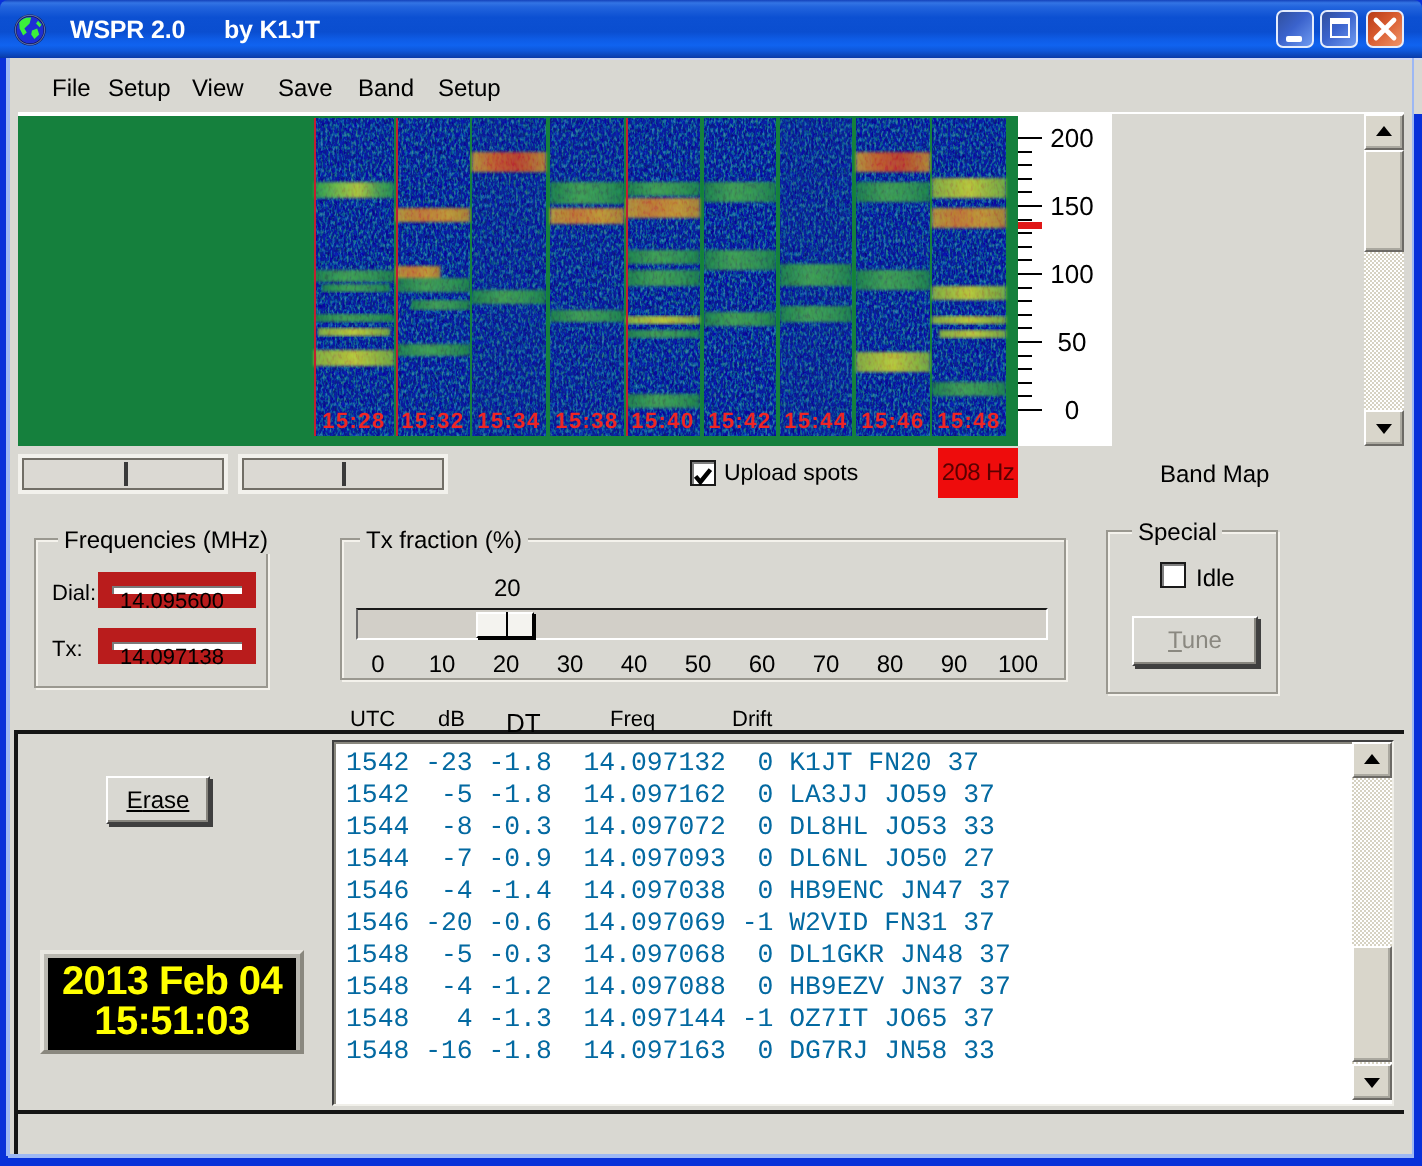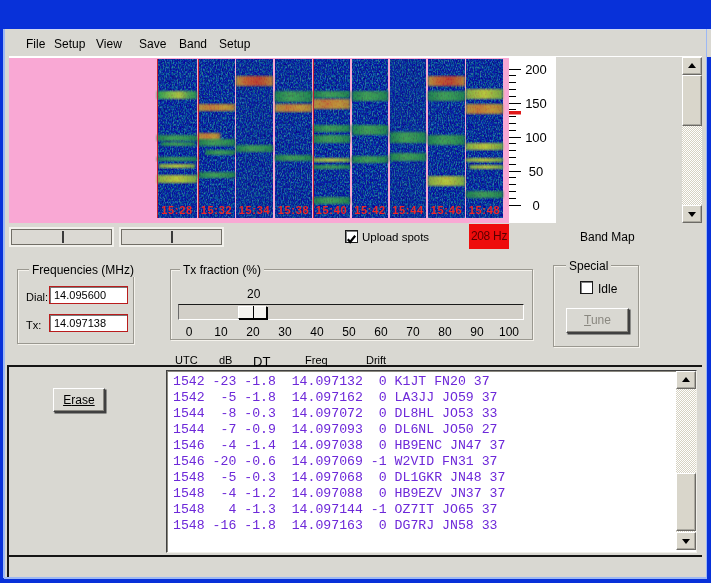--- a/index.html
+++ b/index.html
@@ -13,21 +13,21 @@
 #title .txt{position:absolute;left:35px;top:8px;color:#fff;font-size:12.5px;font-weight:bold;letter-spacing:-0.1px;}
 .tbtn{position:absolute;top:5px;width:19px;height:19px;border-radius:3.5px;border:1.5px solid #e4ecfc;box-sizing:border-box;}
 .tbtn.b1{left:638px;background:linear-gradient(135deg,#31509e 0%,#3a62cc 45%,#6e9af0 100%);}
 .tbtn.b2{left:660px;background:linear-gradient(135deg,#31509e 0%,#3a62cc 45%,#6e9af0 100%);}
 .tbtn.b3{left:683px;background:linear-gradient(135deg,#b83c18 0%,#d85c30 45%,#f09468 100%);}
 
 #client{left:4px;top:29px;width:703px;height:549px;background:#d9d8d2;}
 #menub{left:16px;top:0;width:703px;height:27px;background:#d9d8d2;border-top:1px solid #cfd8f4;}
 .mi{position:absolute;top:7px;font-size:12px;color:#000;}
 
-#wfall{left:5px;top:28px;width:500px;height:165px;background:#f9a8d4;border-top:1px solid #fff;}
+#wfall{left:5px;top:28px;width:500px;height:165px;background:#15803d;border-top:1px solid #fff;}
 
 #ruler{left:505px;top:28px;width:47px;height:166px;background:#fff;}
 
 #bmap{left:552px;top:28px;width:126px;height:166px;background:#000080;color:#d42020;font-family:"Liberation Mono",monospace;font-weight:bold;font-size:13.5px;}
 #bmap pre{margin:0;position:absolute;left:12px;top:4.5px;line-height:16.5px;font-family:inherit;}
 
 .sb{background:#d9d6cb;}
 .sbtn{position:absolute;left:0;width:20px;height:18px;background:#d9d6cb;border:1px solid #fff;border-right-color:#6c6a65;border-bottom-color:#6c6a65;box-shadow:inset -1px -1px 0 #aaa89f;box-sizing:border-box;text-align:center;}
 .arr{width:0;height:0;position:absolute;left:5px;}
 .aup{border-left:4px solid transparent;border-right:4px solid transparent;border-bottom:5px solid #000;top:5px;}
@@ -38,37 +38,59 @@
 .pbar{position:absolute;top:198px;width:105px;height:20px;border:2px solid #f2f1ec;background:#dbd9d3;box-shadow:inset 0 0 0 1px #716e66;box-sizing:border-box;}
 .ptick{position:absolute;top:2px;width:2px;height:12px;background:#3a3a3a;}
 
 .cb{position:absolute;width:13px;height:13px;background:#fff;border:1px solid #1a1a1a;box-shadow:inset 1px 1px 0 #808080;box-sizing:border-box;}
 
 #hzbox{left:465px;top:195px;width:40px;height:25px;background:#ee0c0c;color:#5a0000;font-size:12px;text-align:center;line-height:25px;white-space:nowrap;letter-spacing:-0.3px;}
 
 .grp{position:absolute;border:1px solid #9a9890;box-shadow:inset 1px 1px 0 #f4f2ec, 1px 1px 0 #f4f2ec;}
 .gtitle{position:absolute;top:-7px;background:#d9d8d2;font-size:12px;padding:0 3px;white-space:nowrap;}
 
-.inp{position:absolute;background:#fff;border:1px solid #b91c1c;box-shadow:inset 1px 1px 0 #7a7a7a;font-size:11px;line-height:16px;padding-left:4px;box-sizing:border-box;}
+.inp{position:absolute;background:#fff;border:7px solid #b91c1c;box-shadow:inset 1px 1px 0 #7a7a7a;font-size:11px;line-height:16px;padding-left:4px;box-sizing:border-box;}
 .lbl{position:absolute;font-size:12px;color:#000;}
 
 .btn{position:absolute;background:#d9d8d2;border:1px solid #404040;border-top-color:#fff;border-left-color:#fff;box-shadow:inset -1px -1px 0 #87857e, 1.5px 1.5px 0 #3f3f3f;box-sizing:border-box;text-align:center;font-size:12px;}
 
 #clock{left:16px;top:446px;width:132px;height:52px;background:#b9b7b0;border:2px solid #e8e6e0;border-right-color:#8a887f;border-bottom-color:#8a887f;box-sizing:border-box;}
 #clockin{position:absolute;left:2px;top:2px;width:124px;height:44px;background:#000;color:#ffff00;text-align:center;font-weight:bold;font-size:20px;line-height:20px;padding-top:2px;letter-spacing:-0.3px;}
 
 #spots{left:162px;top:341px;width:531px;height:183px;background:#fff;border:1px solid #404040;border-bottom-color:#f0efe9;border-right-color:#f0efe9;box-shadow:inset 1px 1px 0 #8a887f;box-sizing:border-box;}
-#spots pre{margin:0;position:absolute;left:6px;top:3px;font-family:"Liberation Mono",monospace;font-size:13.2px;line-height:16px;color:#6d28d9;}
+#spots pre{margin:0;position:absolute;left:6px;top:3px;font-family:"Liberation Mono",monospace;font-size:13.2px;line-height:16px;color:#0369a1;}
 
 #status{left:3px;top:526px;width:695px;height:23px;background:#d9d8d2;border-top:2px solid #151515;border-left:2px solid #151515;box-sizing:border-box;}
 #txing{left:546px;top:527px;width:150px;height:21px;background:#ffff00;border:1px solid #000;box-sizing:border-box;font-size:11px;line-height:18px;padding-left:7px;color:#000;}
 </style>
 </head>
 <body>
 <div id="win">
+  <div id="title" class="abs">
+    <svg class="abs" style="left:7px;top:7px" width="16" height="16" viewBox="0 0 16 16">
+      <circle cx="8" cy="8" r="7.3" fill="#1d2fd4" stroke="#0a0a2a" stroke-width="1"></circle>
+      <circle cx="8" cy="8" r="7.3" fill="none" stroke="#88aaff" stroke-width="0.6" stroke-opacity="0.6"></circle>
+      <path d="M2.6 4.2 Q5 1.2 8.6 1.8 L7.8 4.8 L5.2 7.2 L6.4 9.2 L4.6 10.8 L2.8 7.2 Z" fill="#3bf03b"></path>
+      <path d="M9 8.2 L11.6 7.2 L12.6 10.2 L10.2 12.5 L8.6 10.2 Z" fill="#3bf03b"></path>
+      <path d="M12 3.4 L13.8 5.4 L12.8 6.6 L11 4.8 Z" fill="#3bf03b"></path>
+    </svg>
+    <span class="txt">WSPR 2.0</span>
+      <span class="txt" style="left:112px">by K1JT</span>
+    <div class="tbtn b1">
+        <div style="position:absolute;left:4px;top:12px;width:8px;height:3px;background:#fff;border-radius:1px"></div>
+      </div>
+    <div class="tbtn b2">
+        <div style="position:absolute;left:3.5px;top:3px;width:10px;height:10px;border:1.5px solid #fff;border-top-width:3px;box-sizing:border-box;"></div>
+      </div>
+    <div class="tbtn b3">
+      <svg width="17" height="17" viewBox="0 0 17 17">
+          <path d="M4 4 L13 13 M13 4 L4 13" stroke="#fff" stroke-width="2.4" stroke-linecap="round"></path>
+        </svg>
+    </div>
+  </div>
   <div class="abs" style="left:3px;top:29px;width:1.5px;height:549px;background:#9db8f4;z-index:5"></div>
   <div class="abs" style="left:705.5px;top:29px;width:1.5px;height:549px;background:#9db8f4;z-index:5"></div>
   <div class="abs" style="left:4px;top:577px;width:703px;height:1.5px;background:#9db8f4;z-index:5"></div>
   <div id="client" class="abs">
     <div id="menub" class="abs">
       <span class="mi" style="left:6px">File</span>
       <span class="mi" style="left:34px">Setup</span>
       <span class="mi" style="left:76px">View</span>
       <span class="mi" style="left:119px">Save</span>
       <span class="mi" style="left:159px">Band</span>
@@ -319,16 +341,19 @@
         </div>
       <div class="strack" style="top:18px;height:143px;"></div>
       <div class="sthumb" style="top:102px;height:58px;"></div>
       <div class="sbtn" style="top:161px">
           <div class="arr adn"></div>
         </div>
     </div>
 
     <div class="btn" style="left:49px;top:359px;width:52px;height:24px;line-height:22px;text-decoration:underline;"><span style="text-decoration:underline">E</span>rase</div>
 
+    <div id="clock" class="abs">
+        <div id="clockin">2013 Feb 04<br>15:51:03</div>
+      </div>
 
     <div id="status" class="abs"></div>
   </div>
 </div>
 
 </body></html>

